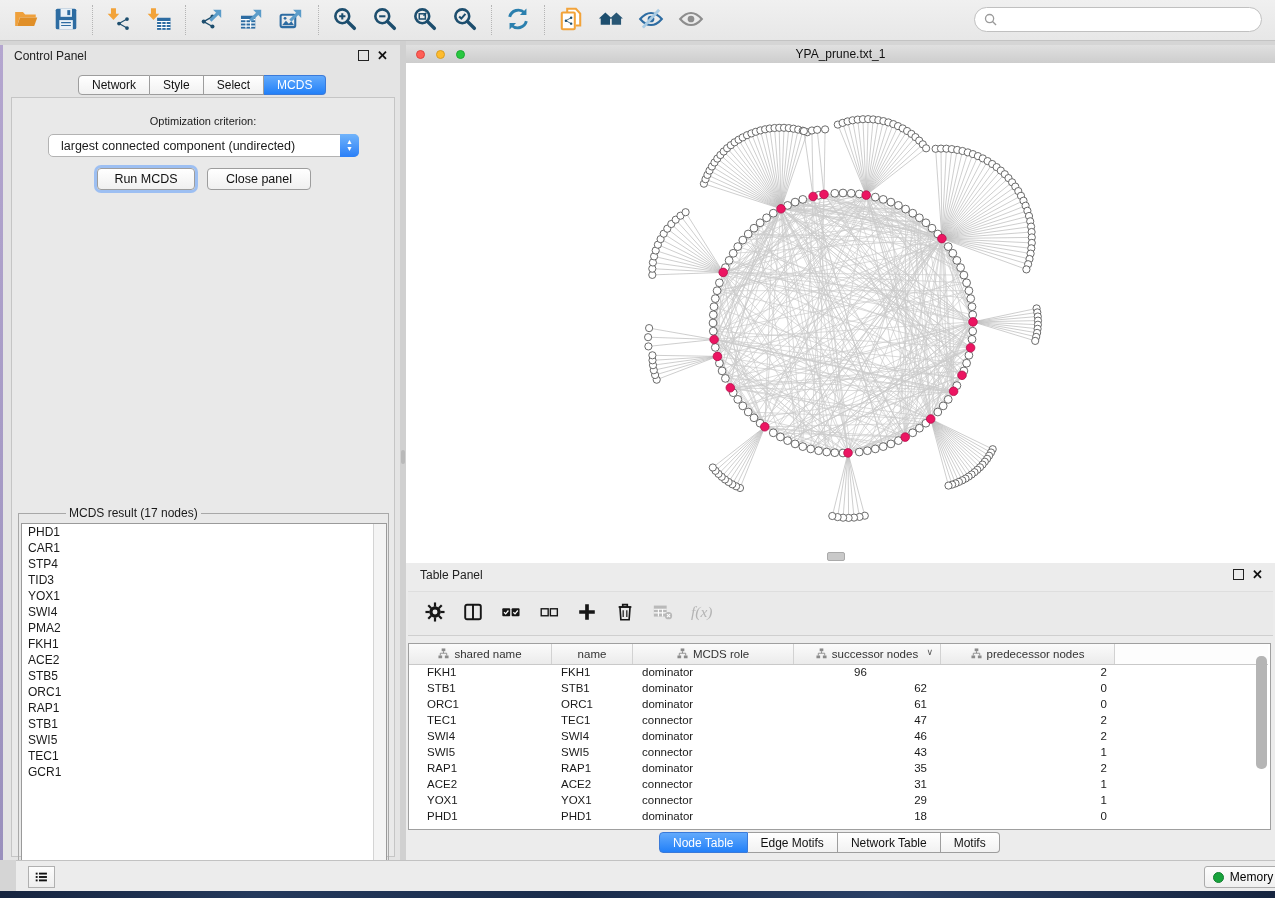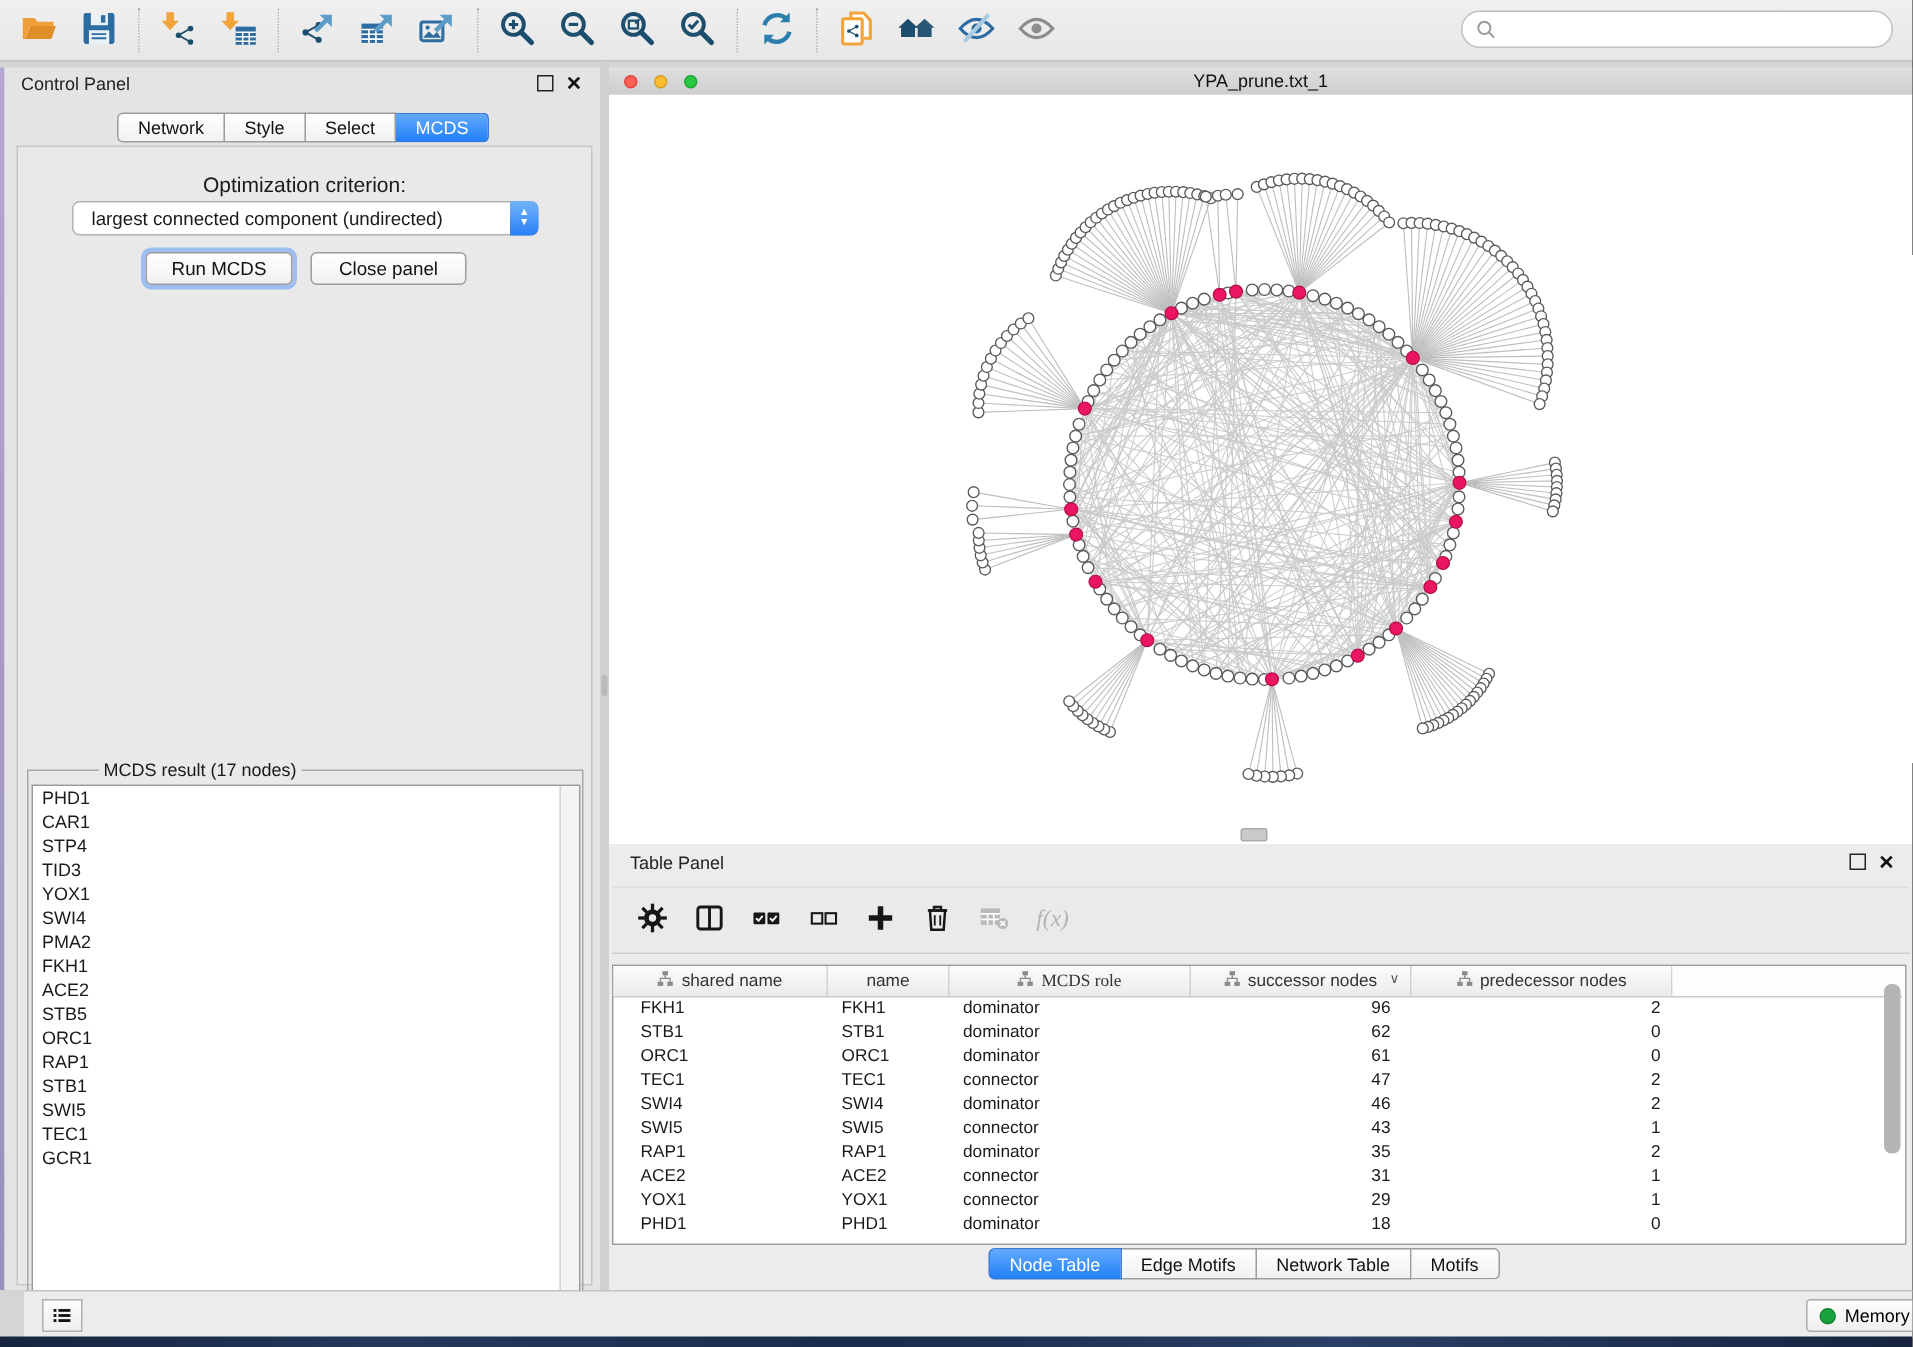--- a/index.html
+++ b/index.html
@@ -25,21 +25,21 @@
   #cp-btns{right:12px;top:5px;}
   .float-ico{width:9px;height:9px;border:1.5px solid #222;display:inline-block;}
   .close-ico{font-size:13px;font-weight:bold;color:#111;line-height:11px;}
   #cp-tabs{left:75px;top:30px;display:flex;}
   .seg-btn{height:20px;padding:0 13px;background:linear-gradient(#ffffff,#f1f1f1);border:1px solid #9d9d9d;
            border-left-width:0;font-size:12px;display:flex;align-items:center;color:#111;}
   .seg-btn:first-child{border-left-width:1px;border-radius:4px 0 0 4px;}
   .seg-btn:last-child{border-radius:0 4px 4px 0;}
   .seg-btn.active{background:linear-gradient(#62aafc,#2280f8);color:#fff;border-color:#3a7ad9;}
   #cp-body{left:8px;top:52px;width:382px;height:758px;background:#e9e9e9;border:1px solid #c5c5c5;}
-  #opt-label{left:0;top:17px;width:100%;text-align:center;font-size:14px;}
+  #opt-label{left:0;top:17px;width:100%;text-align:center;font-size:11px;}
   #criterion-select{left:36px;top:36px;width:311px;height:23px;background:#fff;border:1px solid #b3b3b3;
                     border-radius:5px;display:flex;align-items:center;box-sizing:border-box;}
   #criterion-value{flex:1;padding-left:12px;font-size:12.5px;white-space:nowrap;}
   #criterion-stepper{width:19px;height:23px;margin:-1px -1px 0 0;border-radius:0 5px 5px 0;
                      background:linear-gradient(#71b4fb,#2a7ff7);display:flex;flex-direction:column;
                      align-items:center;justify-content:center;gap:1px;}
   #criterion-stepper span{color:#fff;font-size:7px;line-height:6px;}
   .push-btn{position:absolute;height:22px;background:linear-gradient(#ffffff,#f0f0f0);border:1px solid #9d9d9d;
             border-radius:4px;font-size:12.5px;font-family:"Liberation Sans",sans-serif;color:#111;}
   #run-btn{left:85px;top:70px;width:98px;box-shadow:0 0 0 3px rgba(106,164,248,.6);}
@@ -1175,21 +1175,21 @@
                   <rect x="0.5" y="8.2" width="4" height="3"></rect>
                   <rect x="7.5" y="8.2" width="4" height="3"></rect>
                 </g>
                 <path d="M6 3.5v2.2M2.5 8.2V5.7h7v2.5" stroke="#8a8a8a" fill="none" stroke-width="1"></path>
               </svg></span>
             <span>shared name</span>
           </div>
           <div class="hcell" style="width: 81px;">
             <span>name</span>
           </div>
-          <div class="hcell" style="width: 161px; font-family: Liberation Serif, serif;">
+          <div class="hcell" style="width: 161px;">
             <span><svg width="11" height="11" viewBox="0 0 12 12">
                 <g fill="#8a8a8a">
                   <rect x="4" y="0.5" width="4" height="3"></rect>
                   <rect x="0.5" y="8.2" width="4" height="3"></rect>
                   <rect x="7.5" y="8.2" width="4" height="3"></rect>
                 </g>
                 <path d="M6 3.5v2.2M2.5 8.2V5.7h7v2.5" stroke="#8a8a8a" fill="none" stroke-width="1"></path>
               </svg></span>
             <span>MCDS role</span>
           </div>
@@ -1216,21 +1216,21 @@
               </svg></span>
             <span>predecessor nodes</span>
           </div>
           <div class="hcell" style="width: 153px; background: rgb(253, 253, 253); border-right: none;"></div>
         </div>
       <div id="nt-body" style="position:absolute;left:0;top:20px;width:100%;">
           <div class="nt-row">
             <div class="ncell" style="width: 143px; text-align: left; padding-left: 18px;">FKH1</div>
             <div class="ncell" style="width: 81px; text-align: left; padding-left: 9px;">FKH1</div>
             <div class="ncell" style="width: 161px; text-align: left; padding-left: 9px;">dominator</div>
-            <div class="ncell" style="width: 147px; text-align: right; padding-right: 14px;">96</div>
+            <div class="ncell" style="width: 147px; text-align: center; padding-right: 14px;">96</div>
             <div class="ncell" style="width: 174px; text-align: right; padding-right: 8px;">2</div>
           </div>
           <div class="nt-row">
             <div class="ncell" style="width: 143px; text-align: left; padding-left: 18px;">STB1</div>
             <div class="ncell" style="width: 81px; text-align: left; padding-left: 9px;">STB1</div>
             <div class="ncell" style="width: 161px; text-align: left; padding-left: 9px;">dominator</div>
             <div class="ncell" style="width: 147px; text-align: right; padding-right: 14px;">62</div>
             <div class="ncell" style="width: 174px; text-align: right; padding-right: 8px;">0</div>
           </div>
           <div class="nt-row">

